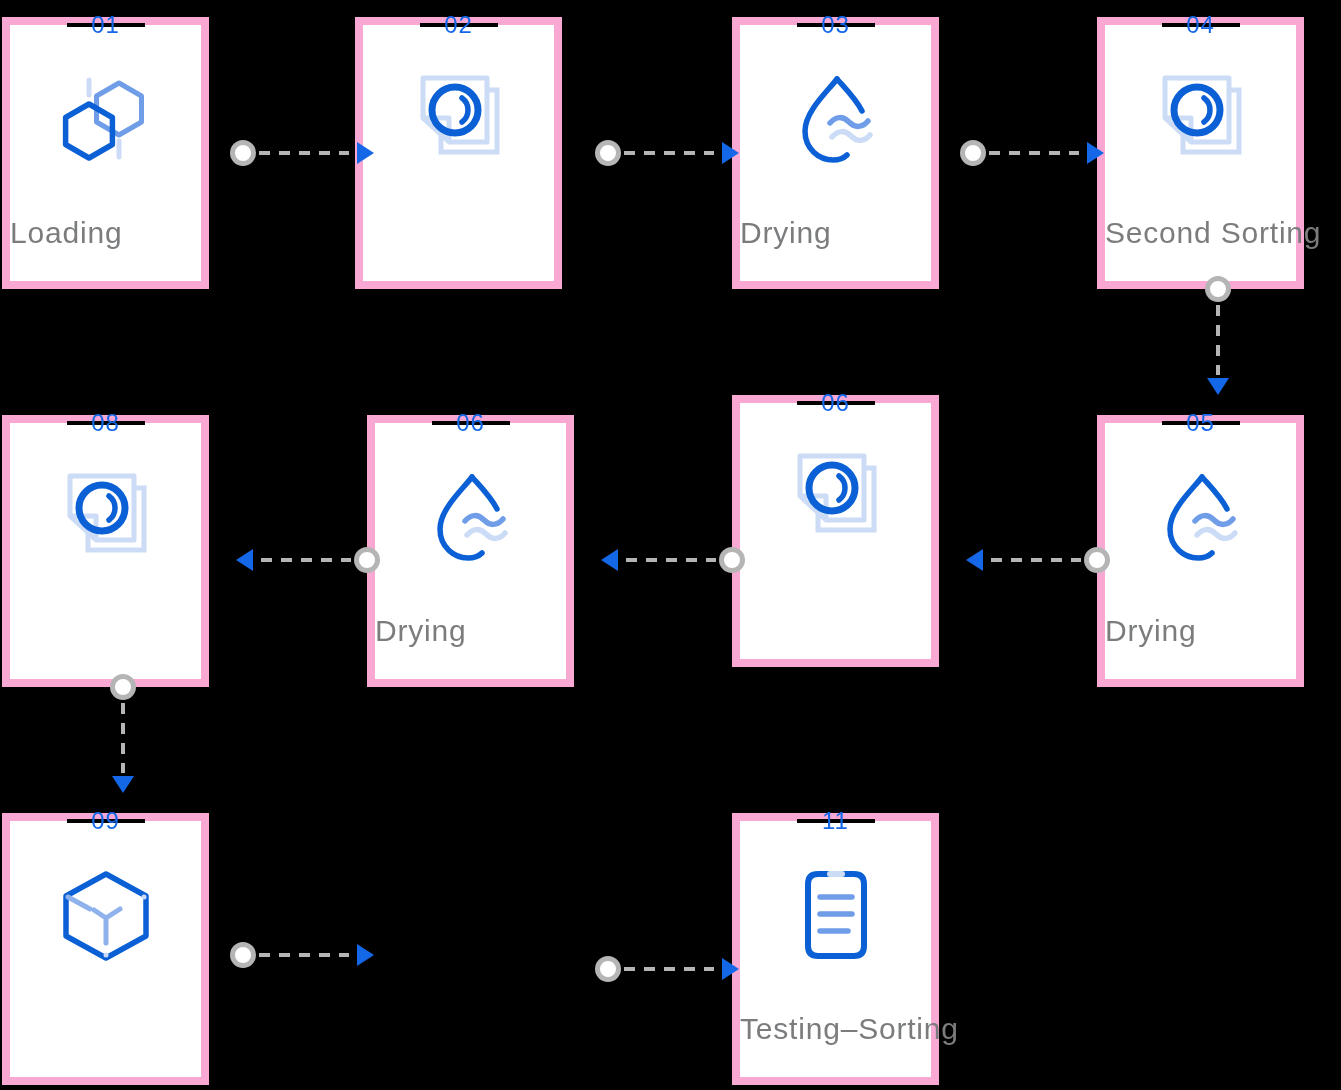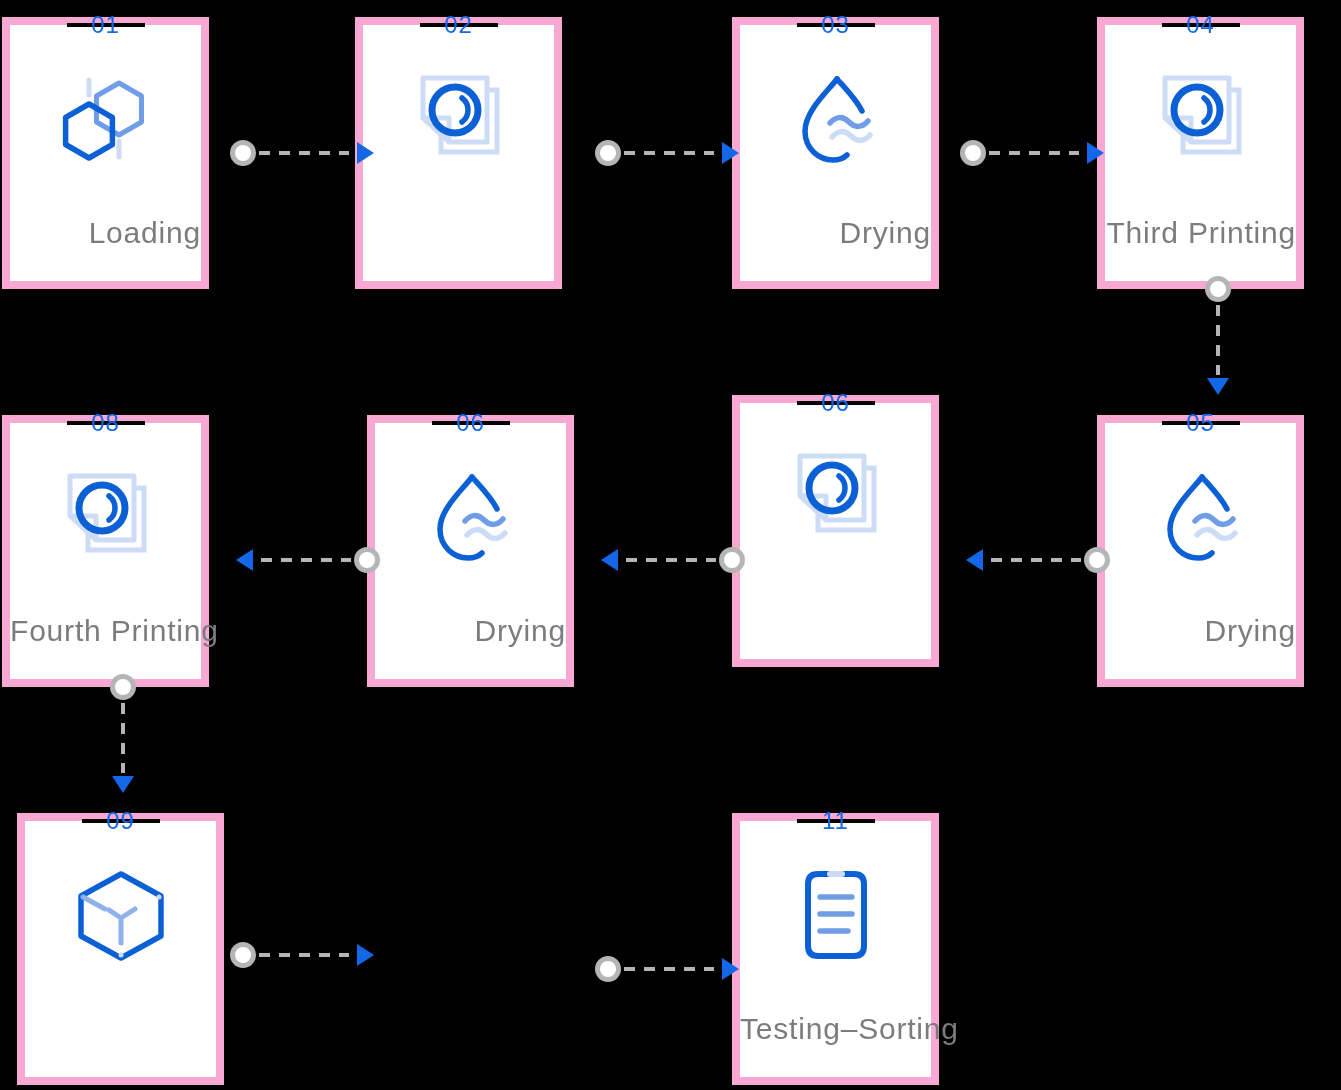--- a/index.html
+++ b/index.html
@@ -18,21 +18,21 @@
   .step-num{
     position:absolute;top:1px;left:50%;transform:translate(-50%,-55%);
     font-size:24px;letter-spacing:1px;color:#1468e8;z-index:3;white-space:nowrap;
   }
   .icon-box{
     position:absolute;top:45px;left:50%;transform:translateX(-50%);
     width:100px;height:100px;
   }
   .icon-box svg{display:block;width:100%;height:100%;}
   .step-label{
-    position:absolute;top:190px;left:0;width:100%;text-align:right;
+    position:absolute;top:190px;left:0;width:100%;text-align:left;
     font-size:30px;letter-spacing:0.8px;color:#7a7c7e;line-height:36px;white-space:nowrap;
   }
   .connector{position:absolute;}
   .conn-circle{
     position:absolute;width:16px;height:16px;border:5px solid #b5b5b5;
     border-radius:50%;background:#fff;box-sizing:content-box;z-index:2;
   }
   .dash-h{position:absolute;height:4px;top:11px;
     background:repeating-linear-gradient(90deg,#b5b5b5 0 11px,transparent 11px 20px);}
   .dash-v{position:absolute;width:4px;left:11px;
@@ -93,21 +93,21 @@
     <span class="step-num">04</span>
     <div class="icon-box">
         <svg viewBox="0 0 100 100" fill="none">
    <path d="M32 20 H88 V82 H32 Z" stroke="#ccdcf6" stroke-width="5"></path>
    <path d="M14 8 H78 V72 H40 L14 48 Z" fill="#fff" stroke="#ccdcf6" stroke-width="5" stroke-linejoin="round"></path>
    <path d="M14 48 H40 V72" stroke="#ccdcf6" stroke-width="5" stroke-linejoin="round"></path>
    <circle cx="46" cy="40" r="23" stroke="#0c60d6" stroke-width="7"></circle>
    <path d="M53 28 A15 15 0 0 1 53 52" stroke="#0c60d6" stroke-width="5.5" stroke-linecap="round"></path>
  </svg>
       </div>
-    <div class="step-label">Third Printing</div>
+    <div class="step-label">Second Sorting</div>
   </div>
     <div class="card" style="left: 1097px; top: 415px;">
     <div class="border-gap"></div>
     <span class="step-num">05</span>
     <div class="icon-box">
         <svg viewBox="0 0 100 100" fill="none">
    <path d="M51 9 C42 21 19 41 19 61 C19 79 33 90 47 90 C53 90 58 88 61 85" stroke="#0c60d6" stroke-width="5.5" stroke-linecap="round"></path>
    <path d="M51 9 C59 18 70 29 76 41" stroke="#0c60d6" stroke-width="5.5" stroke-linecap="round"></path>
    <path d="M44 53 C50 46 57 46 63 52 C69 58 76 58 82 51" stroke="#6f9de8" stroke-width="5.5" stroke-linecap="round"></path>
    <path d="M46 67 C52 60 59 60 65 66 C71 72 78 72 84 65" stroke="#ccdcf6" stroke-width="5.5" stroke-linecap="round"></path>
@@ -146,23 +146,22 @@
     <span class="step-num">08</span>
     <div class="icon-box">
         <svg viewBox="0 0 100 100" fill="none">
    <path d="M32 20 H88 V82 H32 Z" stroke="#ccdcf6" stroke-width="5"></path>
    <path d="M14 8 H78 V72 H40 L14 48 Z" fill="#fff" stroke="#ccdcf6" stroke-width="5" stroke-linejoin="round"></path>
    <path d="M14 48 H40 V72" stroke="#ccdcf6" stroke-width="5" stroke-linejoin="round"></path>
    <circle cx="46" cy="40" r="23" stroke="#0c60d6" stroke-width="7"></circle>
    <path d="M53 28 A15 15 0 0 1 53 52" stroke="#0c60d6" stroke-width="5.5" stroke-linecap="round"></path>
  </svg>
       </div>
-    <div class="step-label">Fourth Printing</div>
-  </div>
-    <div class="card" style="left: 17px; top: 813px;">
+  </div>
+    <div class="card" style="left: 2px; top: 813px;">
     <div class="border-gap"></div>
     <span class="step-num">09</span>
     <div class="icon-box">
         <svg viewBox="0 0 100 100" fill="none">
    <path d="M50 8 L90 30 V70 L50 92 L10 70 V30 Z" stroke="#0c60d6" stroke-width="5.5" stroke-linejoin="round"></path>
    <path d="M12 31 L34 43" stroke="#8fb1ec" stroke-width="5" stroke-linecap="round"></path>
    <path d="M50 52 L38 44 M50 52 L64 43 M50 52 V77" stroke="#8fb1ec" stroke-width="5" stroke-linecap="round"></path>
    <circle cx="88" cy="31" r="2.5" fill="#ccdcf6"></circle>
    <circle cx="50" cy="89" r="2.5" fill="#ccdcf6"></circle>
  </svg>

